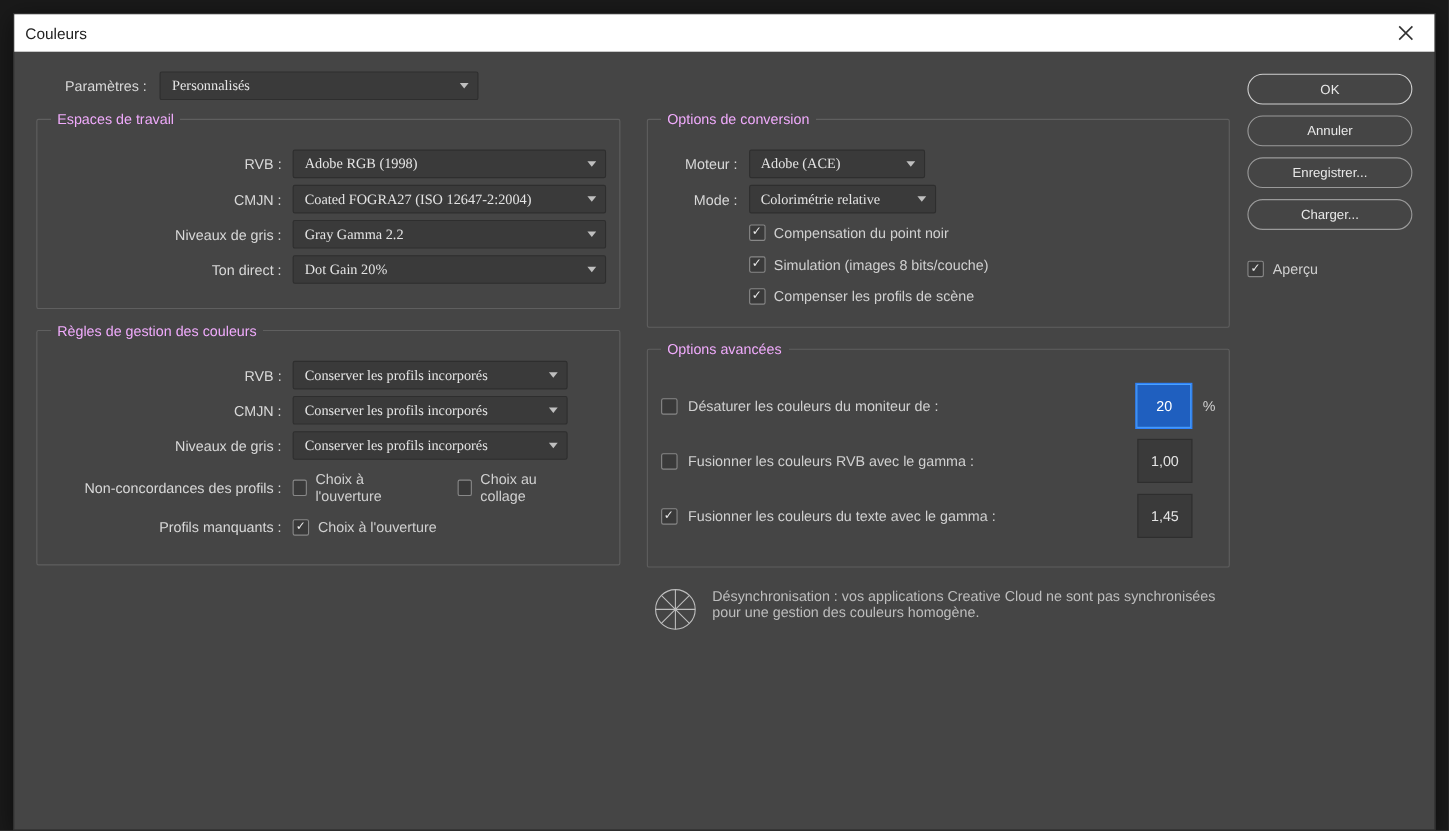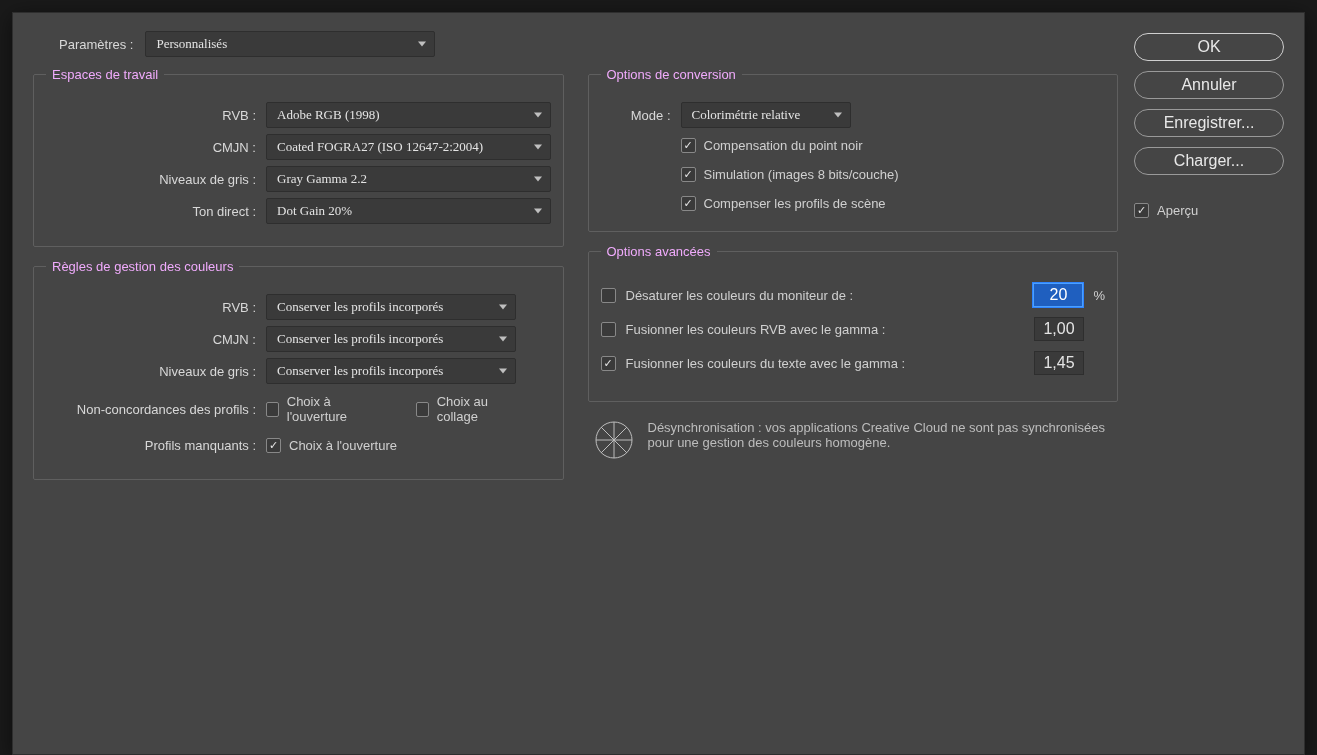--- a/index.html
+++ b/index.html
@@ -50,21 +50,21 @@
   .btn {
     background: #454545;
     border: 1px solid #9a9a9a;
     border-radius: 14px;
     color: #e8e8e8;
     height: 28px;
     display: flex;
     align-items: center;
     justify-content: center;
     cursor: pointer;
-    font-size: 16px;
+    font-size: 12px;
   }
   .btn.primary { border-color: #cfcfcf; font-weight: 400; }
   .row-params {
     display: flex; align-items: center; gap: 12px;
     padding: 4px 0 10px 26px;
   }
   .lbl-right {
     text-align: right;
     color: #d8d8d8;
   }
@@ -137,23 +137,23 @@
   .adv-row {
     display: flex; align-items: center; gap: 10px;
     margin: 10px 0;
   }
   .adv-row .chk { flex: 0 0 auto; }
   .adv-row .lbltxt { flex: 1; }
   .txtinput {
     background: #3a3a3a;
     border: 1px solid #2e2e2e;
     color: #e4e4e4;
-    width: 50px; height: 24px;
+    width: 50px; height: 40px;
     text-align: center;
-    font-size: 16px;
+    font-size: 13px;
     outline: none;
   }
   .txtinput.selected {
     background: #1f5fbf;
     border: 1px solid #4aa0ff;
     color: #fff;
     box-shadow: 0 0 0 1px #2f84ff;
   }
   .sync {
     display:flex; gap: 14px; align-items:flex-start;
@@ -171,20 +171,29 @@
   }
   .desc-box legend { position: relative; top: -22px; }
   .conv-opts .frow { grid-template-columns: 70px 1fr; margin-left: 0;}
   .conv-checks { margin-left: 80px; display:flex; flex-direction:column; gap:6px;}
   .rules .frow { grid-template-columns: 210px 250px; }
 </style>
 </head>
 <body>
 
 <div class="dialog">
+  <div class="titlebar">
+    <span>Couleurs</span>
+    <span class="spacer"></span>
+    <div class="close-x">
+      <svg viewBox="0 0 14 14">
+          <path d="M1 1 L13 13 M13 1 L1 13" stroke="#333" stroke-width="1.5"></path>
+        </svg>
+    </div>
+  </div>
 
   <div class="body">
     <div class="main-col">
 
       <div class="row-params">
         <span class="lbl-right">Paramètres :</span>
         <div class="select" style="width:290px">
           <span>Personnalisés</span>
         </div>
       </div>
@@ -263,20 +272,26 @@
               </div>
             </div>
           </fieldset>
         </div>
 
         <div class="col">
 
           <fieldset class="conv-opts">
             <legend>Options de conversion</legend>
             <div class="frow">
+              <span class="lbl-right">Moteur :</span>
+              <div class="select" style="width:160px">
+                  <span>Adobe (ACE)</span>
+                </div>
+            </div>
+            <div class="frow">
               <span class="lbl-right">Mode :</span>
               <div class="select" style="width:170px">
                   <span>Colorimétrie relative</span>
                 </div>
             </div>
             <div class="conv-checks">
               <label class="chk">
                 <span class="chkbox checked"></span>
                 <span>Compensation du point noir</span>
               </label>

